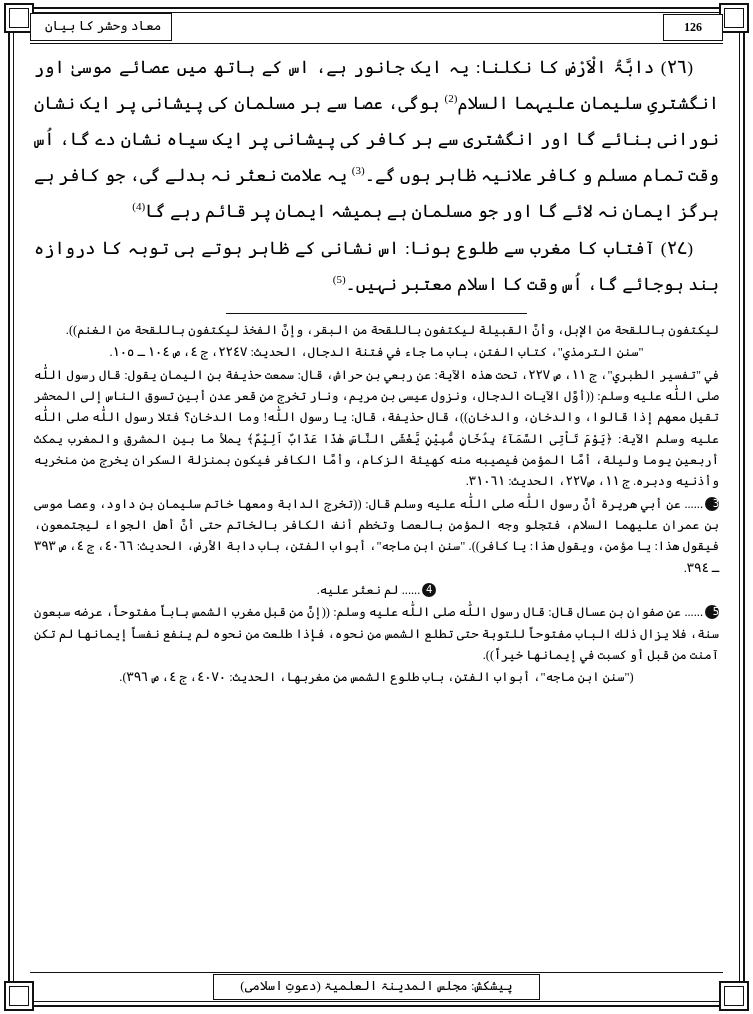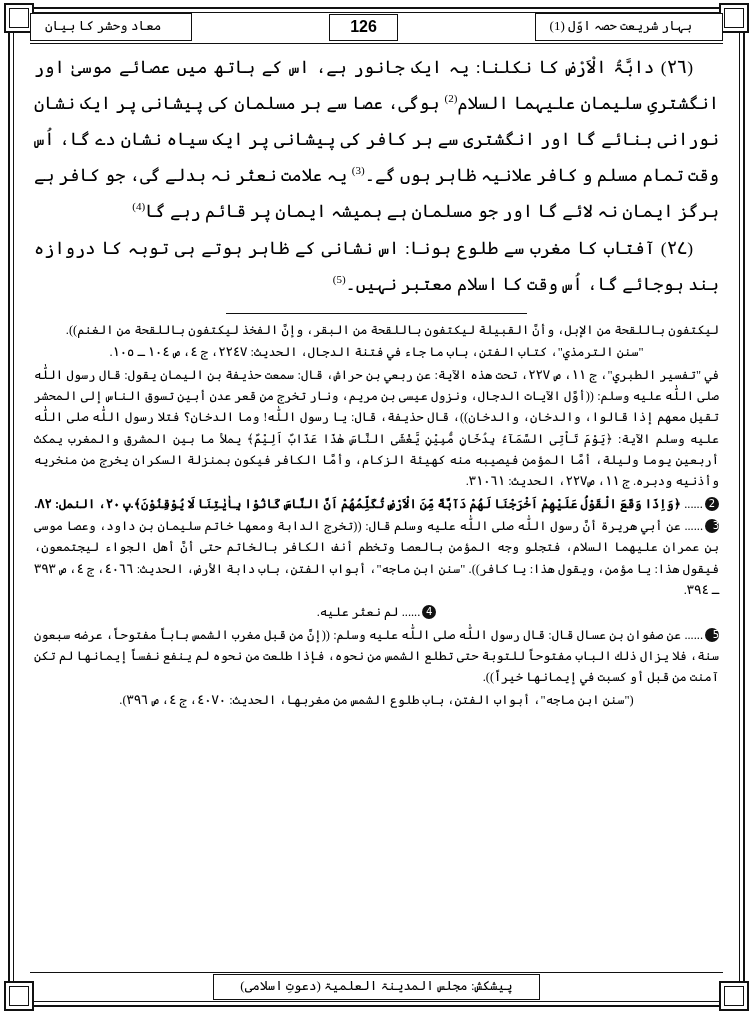--- a/index.html
+++ b/index.html
@@ -64,32 +64,32 @@
     right: 30px;
     top: 12px;
     height: 30px;
     display: flex;
     align-items: center;
     justify-content: space-between;
     direction: rtl;
   }
   .header-side {
     border: 1.5px solid #111;
-    padding: 2px 30px 4px 14px;
+    padding: 2px 10px 4px 14px;
     font-family: "Liberation Serif", serif;
     font-size: 13px;
     line-height: 20px;
     white-space: nowrap;
     background: #fff;
   }
   .header-center {
     border: 1.5px solid #111;
     padding: 2px 20px 3px 20px;
-    font-family: Liberation Sans, sans-serif;
-    font-size: 16px;
+    font-family: Liberation Serif, serif;
+    font-size: 12px;
     font-weight: bold;
     line-height: 20px;
     background: #fff;
   }
   .header-rule {
     position: absolute;
     left: 30px;
     right: 30px;
     top: 43px;
     height: 0;
@@ -205,21 +205,20 @@
 
   <div class="frame-outer"></div>
   <div class="frame-inner"></div>
 
   <div class="corner tl"></div>
   <div class="corner tr"></div>
   <div class="corner bl"></div>
   <div class="corner br"></div>
 
   <div class="header">
-    <div class="header-side">بہار شریعت حصہ اوّل (1)</div>
     <div class="header-center">126</div>
     <div class="header-side">معاد وحشر کا بیان</div>
   </div>
   <div class="header-rule"></div>
 
   <div class="content">
 
 
     <div class="urdu-block indent-first">
       <span>(۲۶) دابَّۃُ الْاَرْض کا نکلنا:  یہ ایک جانور ہے، اس کے ہاتھ میں عصائے موسیٰ اور انگشتریِ سلیمان علیہما السلام</span><span class="sup">(2)</span>
@@ -241,24 +240,20 @@
 
       <div class="fn-line fn-center">
         <span>"سنن الترمذي"، كتاب الفتن، باب ما جاء في فتنة الدجال، الحديث: ٢٢٤٧، ج ٤، ص ١٠٤ ـ ١٠٥.</span>
       </div>
 
 
       <div class="fn-line">
         <span>في "تفسير الطبري"، ج ١١، ص ٢٢٧، تحت هذه الآية: عن ربعي بن حراش، قال: سمعت حذيفة بن اليمان يقول: قال رسول اللّٰه صلى اللّٰه عليه وسلم: ((أوَّل الآيات الدجال، ونزول عيسى بن مريم، ونار تخرج من قعر عدن أبين تسوق الناس إلى المحشر تقيل معهم إذا قالوا، والدخان، والدخان))، قال حذيفة، قال: يا رسول اللّٰه! وما الدخان؟ فتلا رسول اللّٰه صلى اللّٰه عليه وسلم الآية: ﴿یَوْمَ تَاْتِی السَّمَآءُ بِدُخَانٍ مُّبِیْنٍ یَّغْشَی النَّاسَ هٰذَا عَذَابٌ اَلِیْمٌ﴾ يملأ ما بين المشرق والمغرب يمكث أربعين يوما وليلة، أمَّا المؤمن فيصيبه منه كهيئة الزكام، وأمَّا الكافر فيكون بمنزلة السكران يخرج من منخريه وأذنيه ودبره. ج ١١، ص٢٢٧، الحديث: ٣١٠٦١.</span>
       </div>
 
-      <div class="fn-line fn-center">
-        <span class="marker">2</span><span class="dots">......</span>
-        <span class="q">﴿وَاِذَا وَقَعَ الْقَوْلُ عَلَیْهِمْ اَخْرَجْنَا لَهُمْ دَآبَّةً مِّنَ الْاَرْضِ تُكَلِّمُهُمْ اَنَّ النَّاسَ كَانُوْا بِاٰیٰتِنَا لَا یُوْقِنُوْنَ﴾.پ ۲۰، النمل: ٨٢.</span>
-      </div>
 
       <div class="fn-line">
         <span class="marker">3</span><span class="dots">......</span>
         <span>عن أبي هريرة أنَّ رسول اللّٰه صلى اللّٰه عليه وسلم قال: ((تخرج الدابة ومعها خاتم سليمان بن داود، وعصا موسى بن عمران عليهما السلام، فتجلو وجه المؤمن بالعصا وتخطم أنف الكافر بالخاتم حتى أنَّ أهل الجواء ليجتمعون، فيقول هذا: يا مؤمن، ويقول هذا: يا كافر)). "سنن ابن ماجه"، أبواب الفتن، باب دابة الأرض، الحديث: ٤٠٦٦، ج ٤، ص ٣٩٣ ـ ٣٩٤.</span>
       </div>
 
       <div class="fn-line fn-center">
         <span class="marker">4</span><span class="dots">......</span>
         <span>لم نعثر عليه.</span>
       </div>

